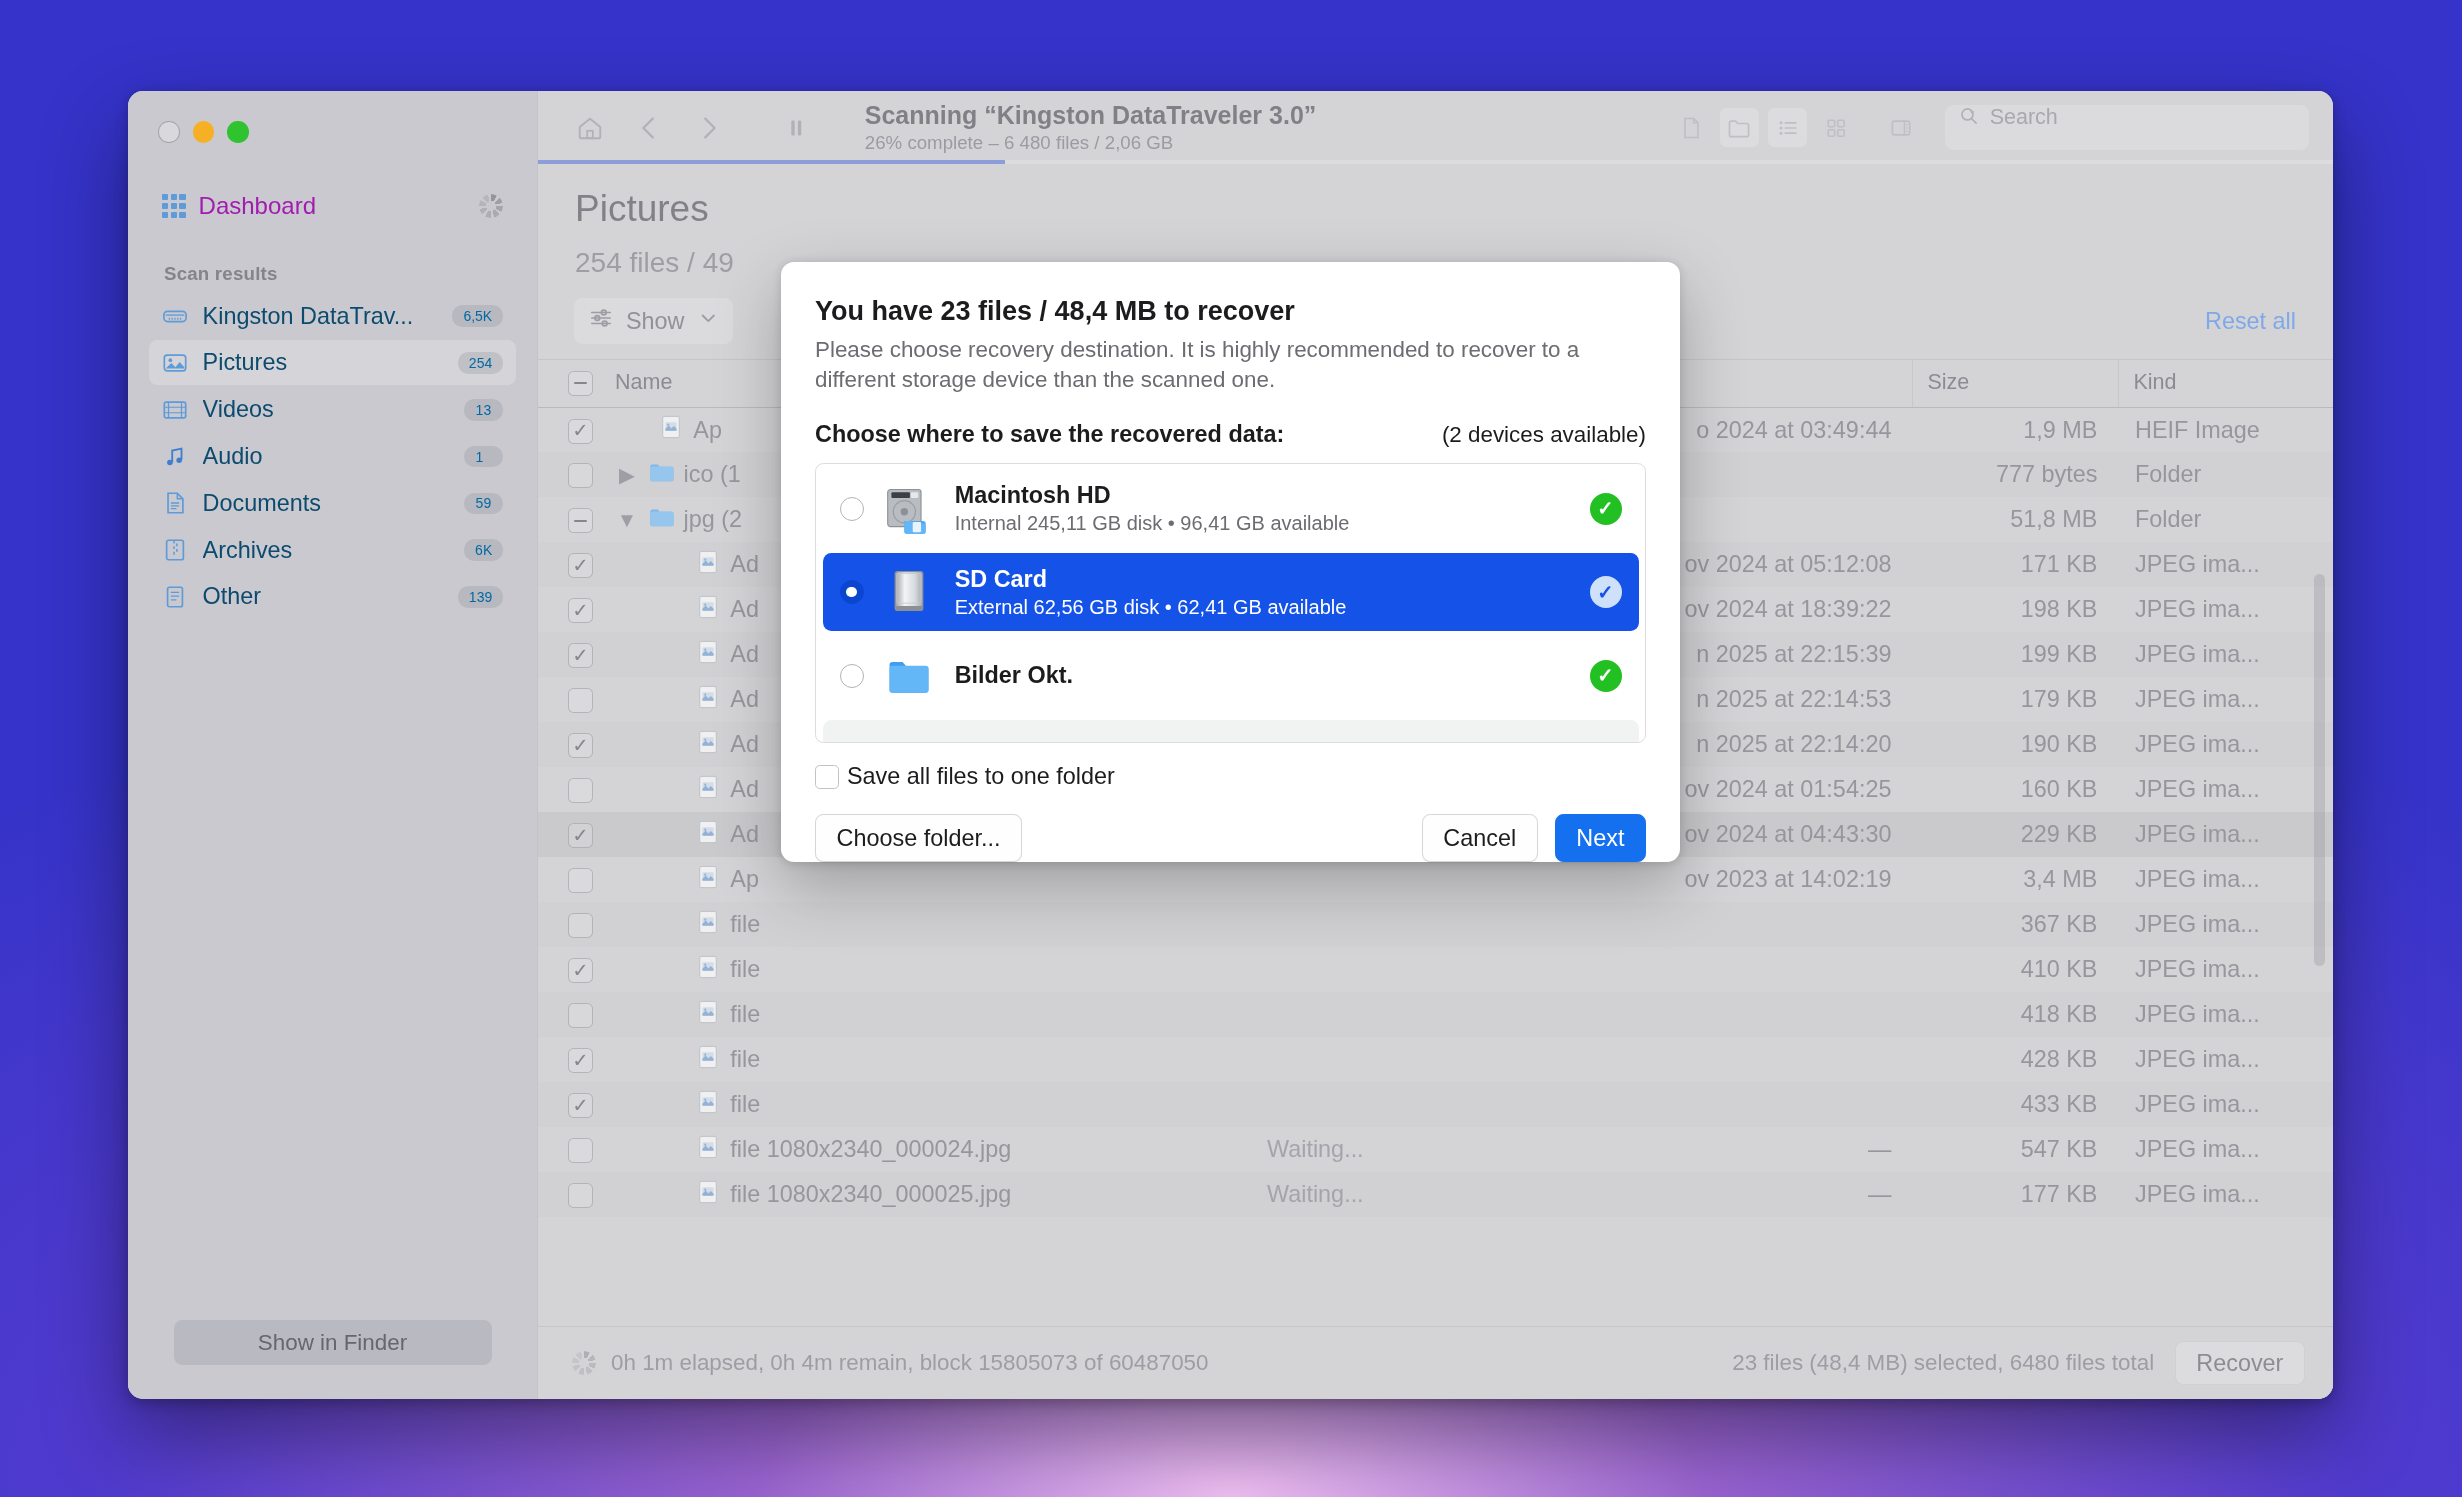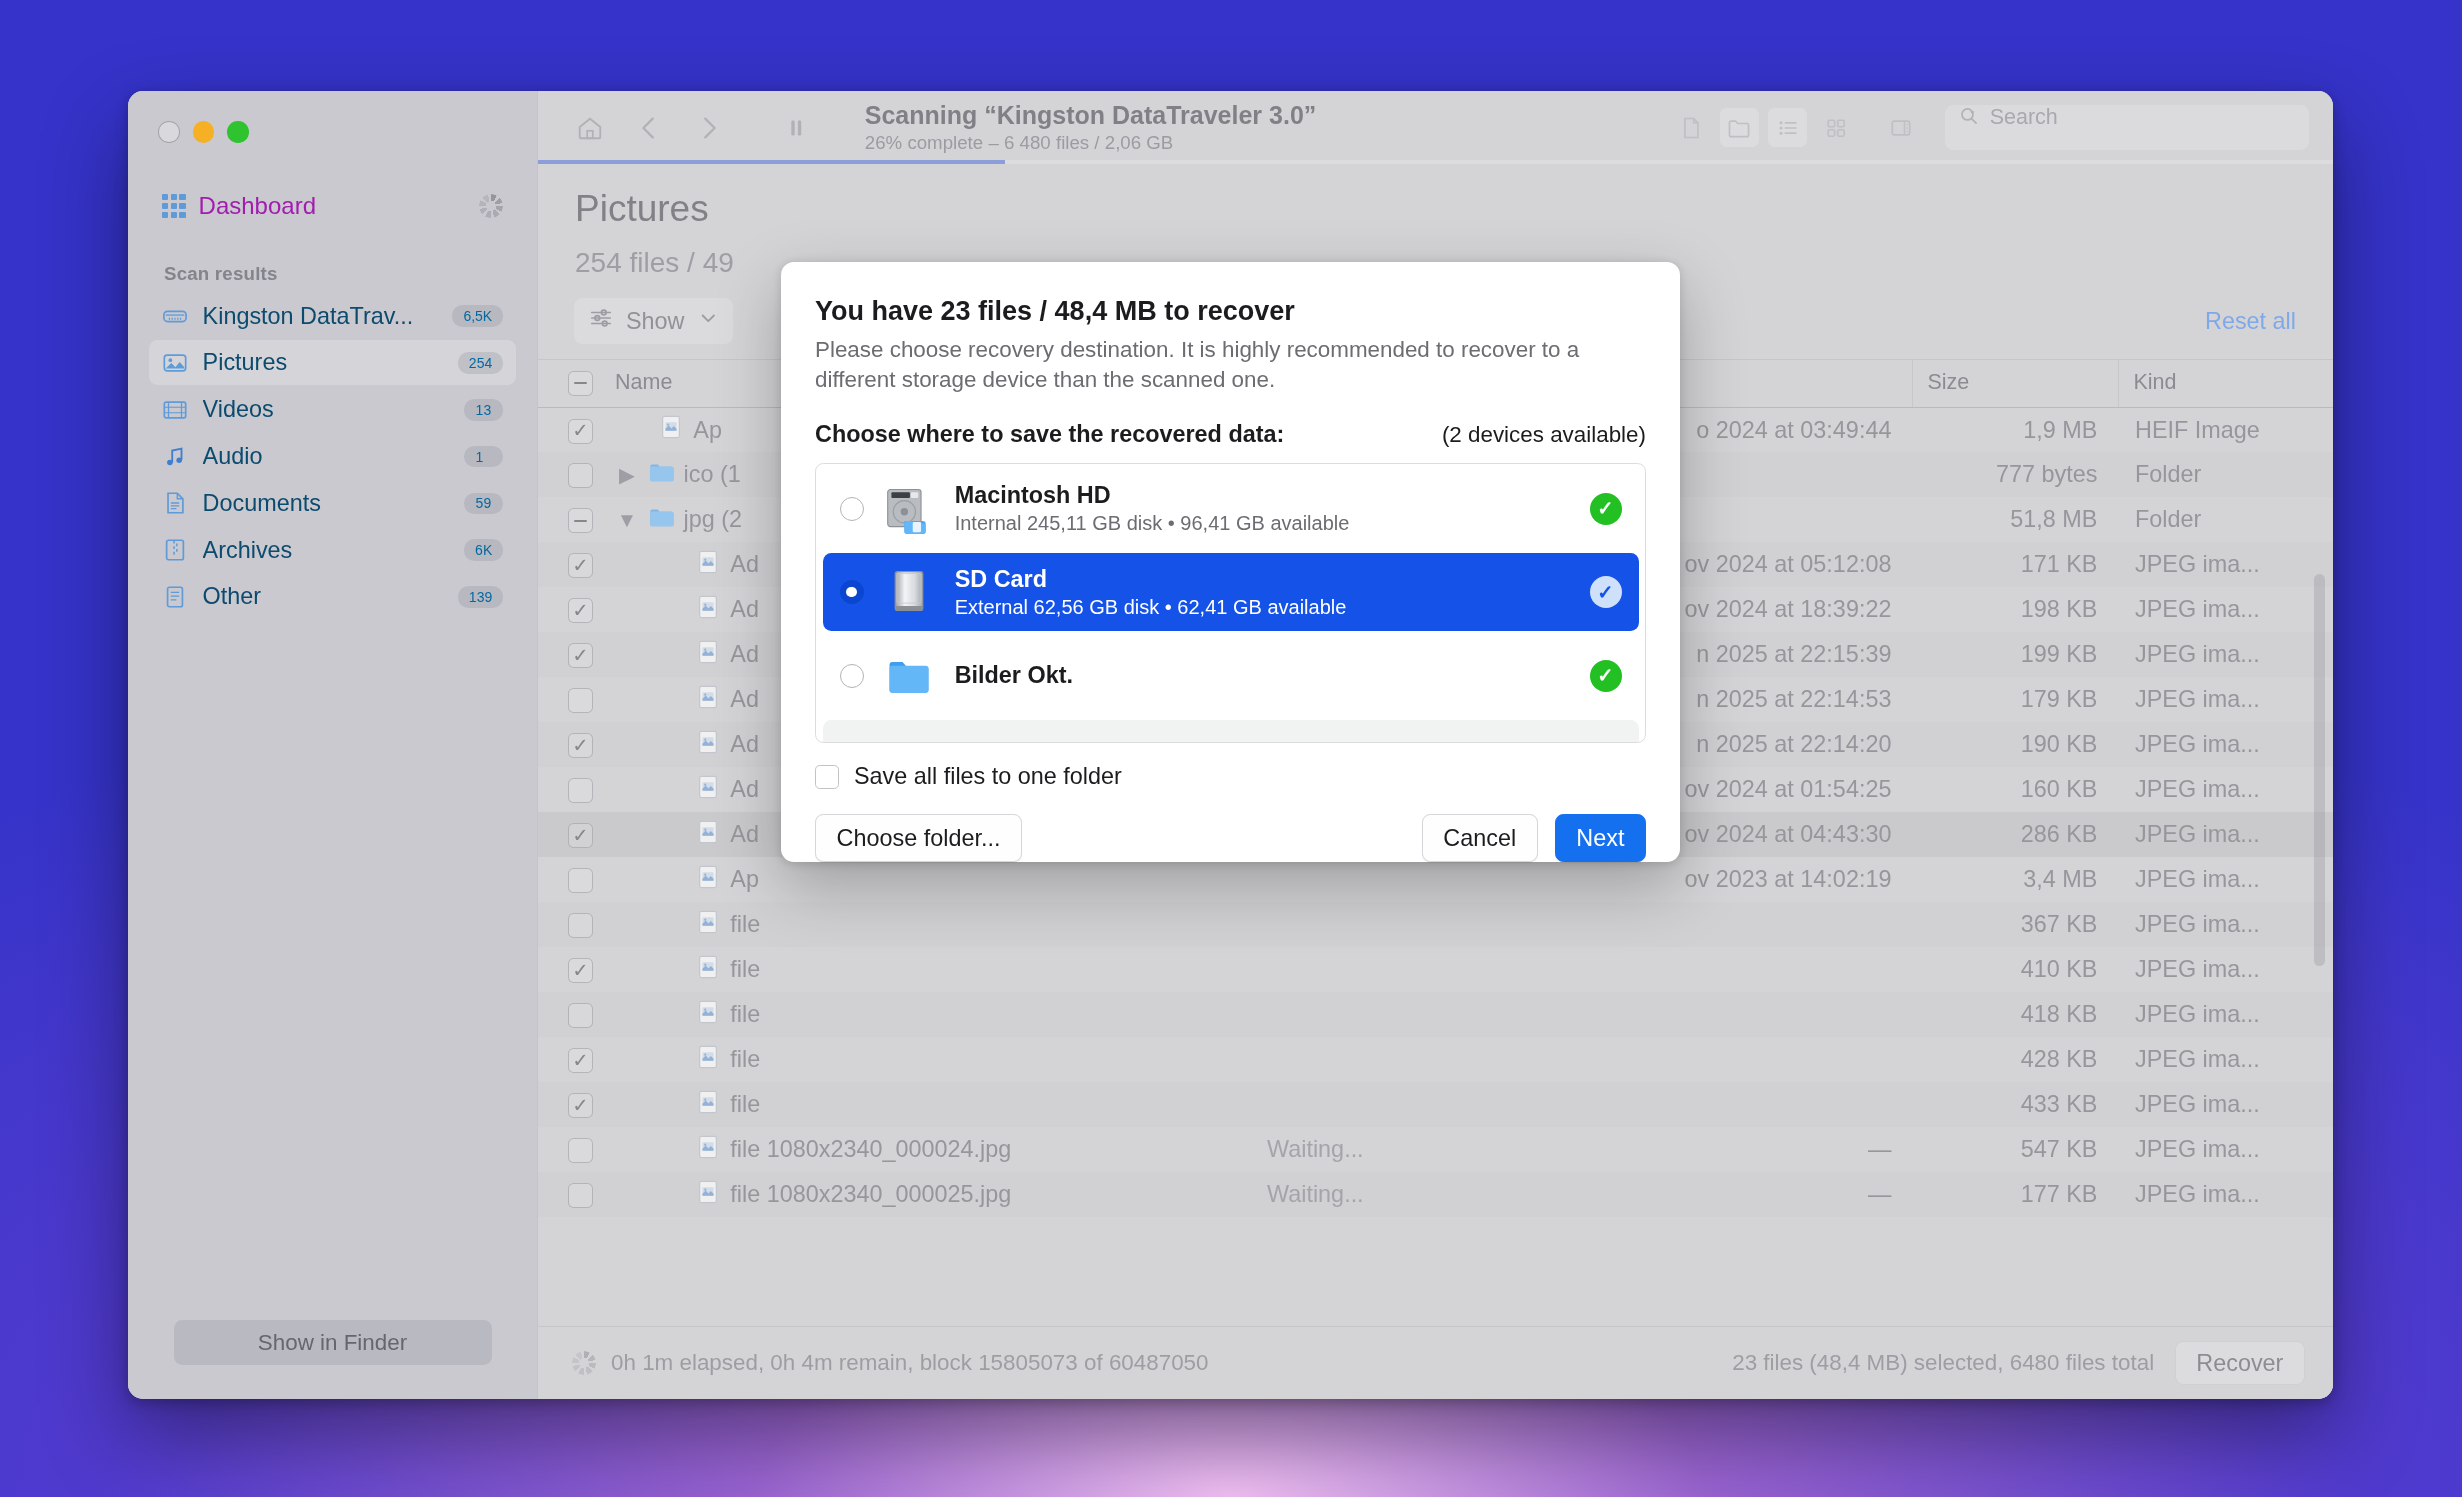--- a/index.html
+++ b/index.html
@@ -298,21 +298,21 @@
     background: #23c023; flex: none;
     display: flex; align-items: center; justify-content: center;
     color: #fff; font-size: 19.6px; font-weight: 700;
   }
   .devrow.selected .okbadge { background: #cfe0fb; color: #1452e8; }
   .devblank {
     height: 80px; margin: 5.6px 6.5px;
     border-radius: 8.4px; background: #f0f3f2;
   }
 
-  .dlg-check-row { display: flex; align-items: center; gap: 15px; margin-top: 20.6px; }
+  .dlg-check-row { display: flex; align-items: center; gap: 8px; margin-top: 20.6px; }
   .dlg-check {
     width: 24px; height: 24px; border-radius: 4.7px;
     border: 0.9px solid #c2c2c7; background: #fff; flex: none;
   }
   .dlg-check-label { font-size: 23.4px; color: #1c1c1e; }
 
   .dlg-foot { display: flex; align-items: center; margin-top: 24px; }
   .btn {
     font-family: inherit;
     font-size: 23.4px;
@@ -741,21 +741,21 @@
                       <rect x="5" y="2.5" width="18" height="23" rx="2" fill="#fff" stroke="#b6bdc6" stroke-width="1.3"></rect>
                       <rect x="8" y="9" width="12" height="9" rx="1" fill="#cfe0f3"></rect>
                       <path d="M8 16l3.5-3.5 3 3 2.5-2.5L20 16v2H8z" fill="#6b9ad4"></path>
                       <circle cx="11" cy="11.5" r="1.2" fill="#6b9ad4"></circle>
                     </svg></span>
                   <span>Ad</span>
                 </span>
               </td>
               <td class="c-stat"></td>
               <td class="c-date">ov 2024 at 04:43:30</td>
-              <td class="c-size">286 KB</td>
+              <td class="c-size">229 KB</td>
               <td class="c-kind">JPEG ima...</td>
             </tr>
             <tr class="">
               <td class="c-chk"><span class="cbox"></span></td>
               <td class="c-name">
                 <span class="namecell indent1">
                   <span><svg class="fi" viewBox="0 0 28 28">
                       <rect x="5" y="2.5" width="18" height="23" rx="2" fill="#fff" stroke="#b6bdc6" stroke-width="1.3"></rect>
                       <rect x="8" y="9" width="12" height="9" rx="1" fill="#cfe0f3"></rect>
                       <path d="M8 16l3.5-3.5 3 3 2.5-2.5L20 16v2H8z" fill="#6b9ad4"></path>

